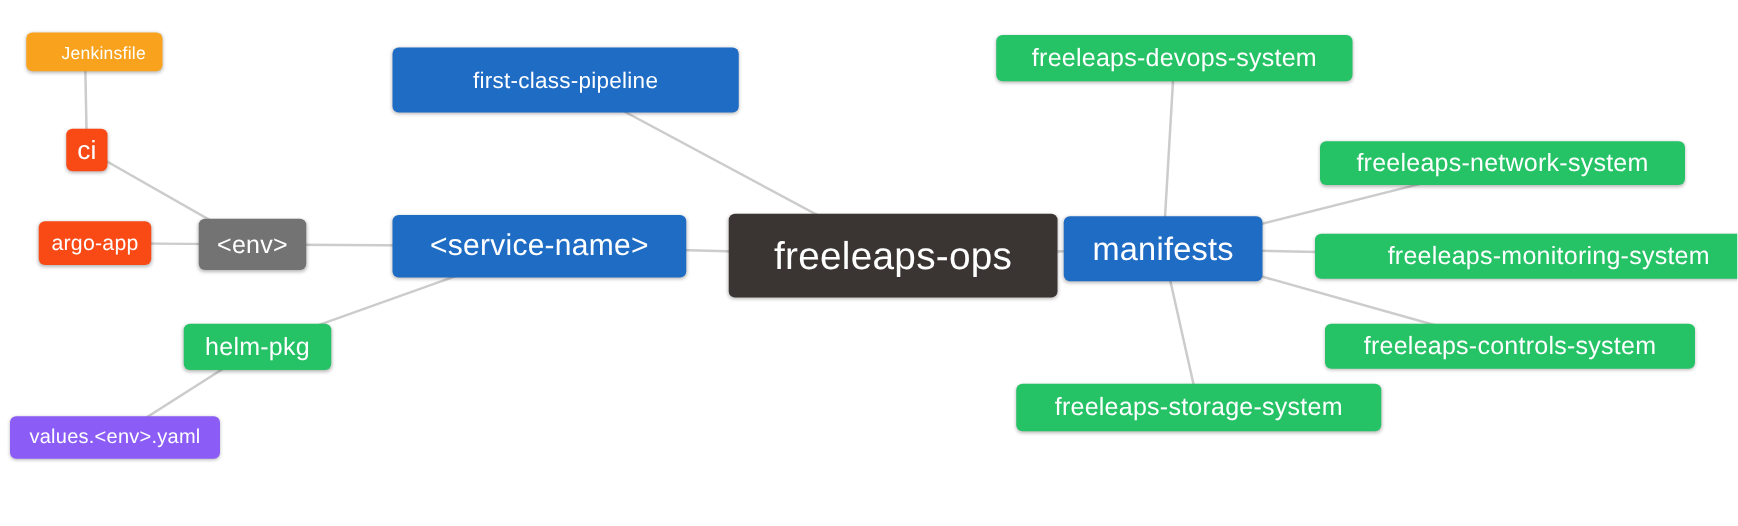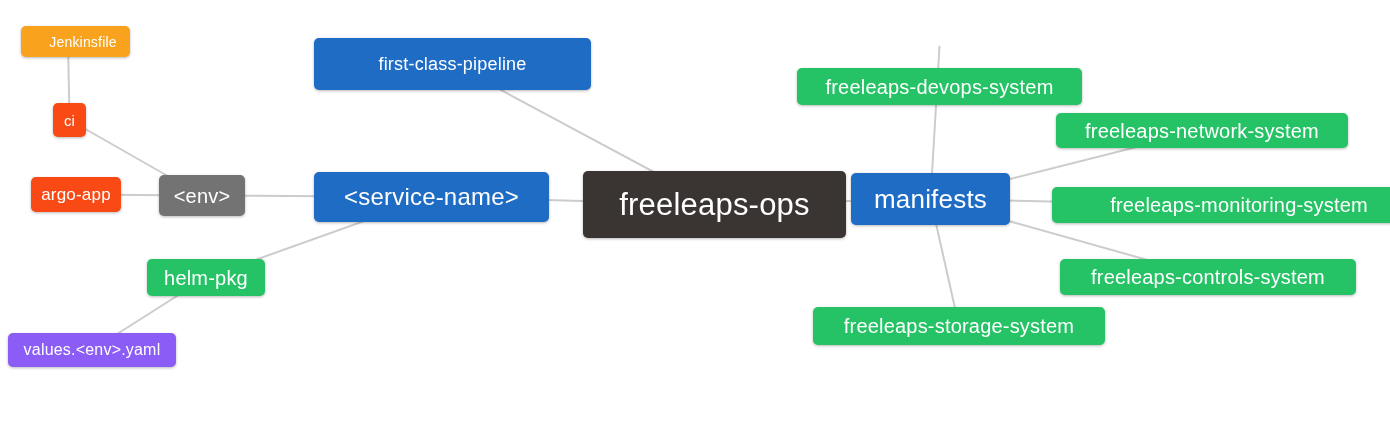--- a/index.html
+++ b/index.html
@@ -46,28 +46,28 @@
       <line x1="431.5" y1="197" x2="714.5" y2="204.5" stroke="#cccccc" stroke-width="2" stroke-linecap="round"></line>
       <line x1="714.5" y1="204.5" x2="930.5" y2="199" stroke="#cccccc" stroke-width="2" stroke-linecap="round"></line>
       <line x1="930.5" y1="199" x2="939.5" y2="46.5" stroke="#cccccc" stroke-width="2" stroke-linecap="round"></line>
       <line x1="930.5" y1="199" x2="1202" y2="130.5" stroke="#cccccc" stroke-width="2" stroke-linecap="round"></line>
       <line x1="930.5" y1="199" x2="1213.5" y2="205" stroke="#cccccc" stroke-width="2" stroke-linecap="round"></line>
       <line x1="930.5" y1="199" x2="1208" y2="277" stroke="#cccccc" stroke-width="2" stroke-linecap="round"></line>
       <line x1="930.5" y1="199" x2="959" y2="326" stroke="#cccccc" stroke-width="2" stroke-linecap="round"></line>
     </svg>
   <div id="nodes-layer">
       <div class="node" style="left: 21px; top: 26px; width: 94px; height: 31px; font-size: 14px; background: rgb(249, 162, 29); color: rgb(255, 255, 255); padding-left: 15px;">Jenkinsfile</div>
-      <div class="node" style="left: 53px; top: 103px; width: 33px; height: 34px; font-size: 15px; background: rgb(249, 74, 22); color: rgb(255, 255, 255);">ci</div>
+      <div class="node" style="left: 53px; top: 103px; width: 33px; height: 34px; font-size: 21px; background: rgb(249, 74, 22); color: rgb(255, 255, 255);">ci</div>
       <div class="node" style="left: 31px; top: 177px; width: 90px; height: 35px; font-size: 17px; background: rgb(249, 74, 22); color: rgb(255, 255, 255);">argo-app</div>
       <div class="node" style="left: 159px; top: 175px; width: 86px; height: 41px; font-size: 20px; background: #737373; color: rgb(255, 255, 255);">&lt;env&gt;</div>
       <div class="node" style="left: 147px; top: 259px; width: 118px; height: 37px; font-size: 20px; background: rgb(37, 195, 102); color: rgb(255, 255, 255);">helm-pkg</div>
       <div class="node" style="left: 8px; top: 333px; width: 168px; height: 34px; font-size: 16px; background: #8b5cf6; color: rgb(255, 255, 255);">values.&lt;env&gt;.yaml</div>
       <div class="node" style="left: 314px; top: 38px; width: 277px; height: 52px; font-size: 18px; background: rgb(31, 108, 197); color: rgb(255, 255, 255);">first-class-pipeline</div>
       <div class="node" style="left: 314px; top: 172px; width: 235px; height: 50px; font-size: 24px; background: rgb(31, 108, 197); color: rgb(255, 255, 255);">&lt;service-name&gt;</div>
       <div class="node" style="left: 583px; top: 171px; width: 263px; height: 67px; font-size: 31px; background: rgb(58, 52, 50); color: rgb(255, 255, 255);">freeleaps-ops</div>
       <div class="node" style="left: 851px; top: 173px; width: 159px; height: 52px; font-size: 26px; background: rgb(31, 108, 197); color: rgb(255, 255, 255);">manifests</div>
-      <div class="node" style="left: 797px; top: 28px; width: 285px; height: 37px; font-size: 20px; background: rgb(37, 195, 102); color: rgb(255, 255, 255); margin-top: 40px;">freeleaps-devops-system</div>
+      <div class="node" style="left: 797px; top: 28px; width: 285px; height: 37px; font-size: 20px; background: rgb(37, 195, 102); color: rgb(255, 255, 255);">freeleaps-devops-system</div>
       <div class="node" style="left: 1056px; top: 113px; width: 292px; height: 35px; font-size: 20px; background: rgb(37, 195, 102); color: rgb(255, 255, 255);">freeleaps-network-system</div>
       <div class="node" style="left: 1052px; top: 187px; width: 374px; height: 36px; font-size: 20px; background: rgb(37, 195, 102); color: rgb(255, 255, 255); text-align: right;">freeleaps-monitoring-system</div>
       <div class="node" style="left: 1060px; top: 259px; width: 296px; height: 36px; font-size: 20px; background: rgb(37, 195, 102); color: rgb(255, 255, 255);">freeleaps-controls-system</div>
       <div class="node" style="left: 813px; top: 307px; width: 292px; height: 38px; font-size: 20px; background: rgb(37, 195, 102); color: rgb(255, 255, 255);">freeleaps-storage-system</div>
     </div>
 </div>
 
 </body></html>

